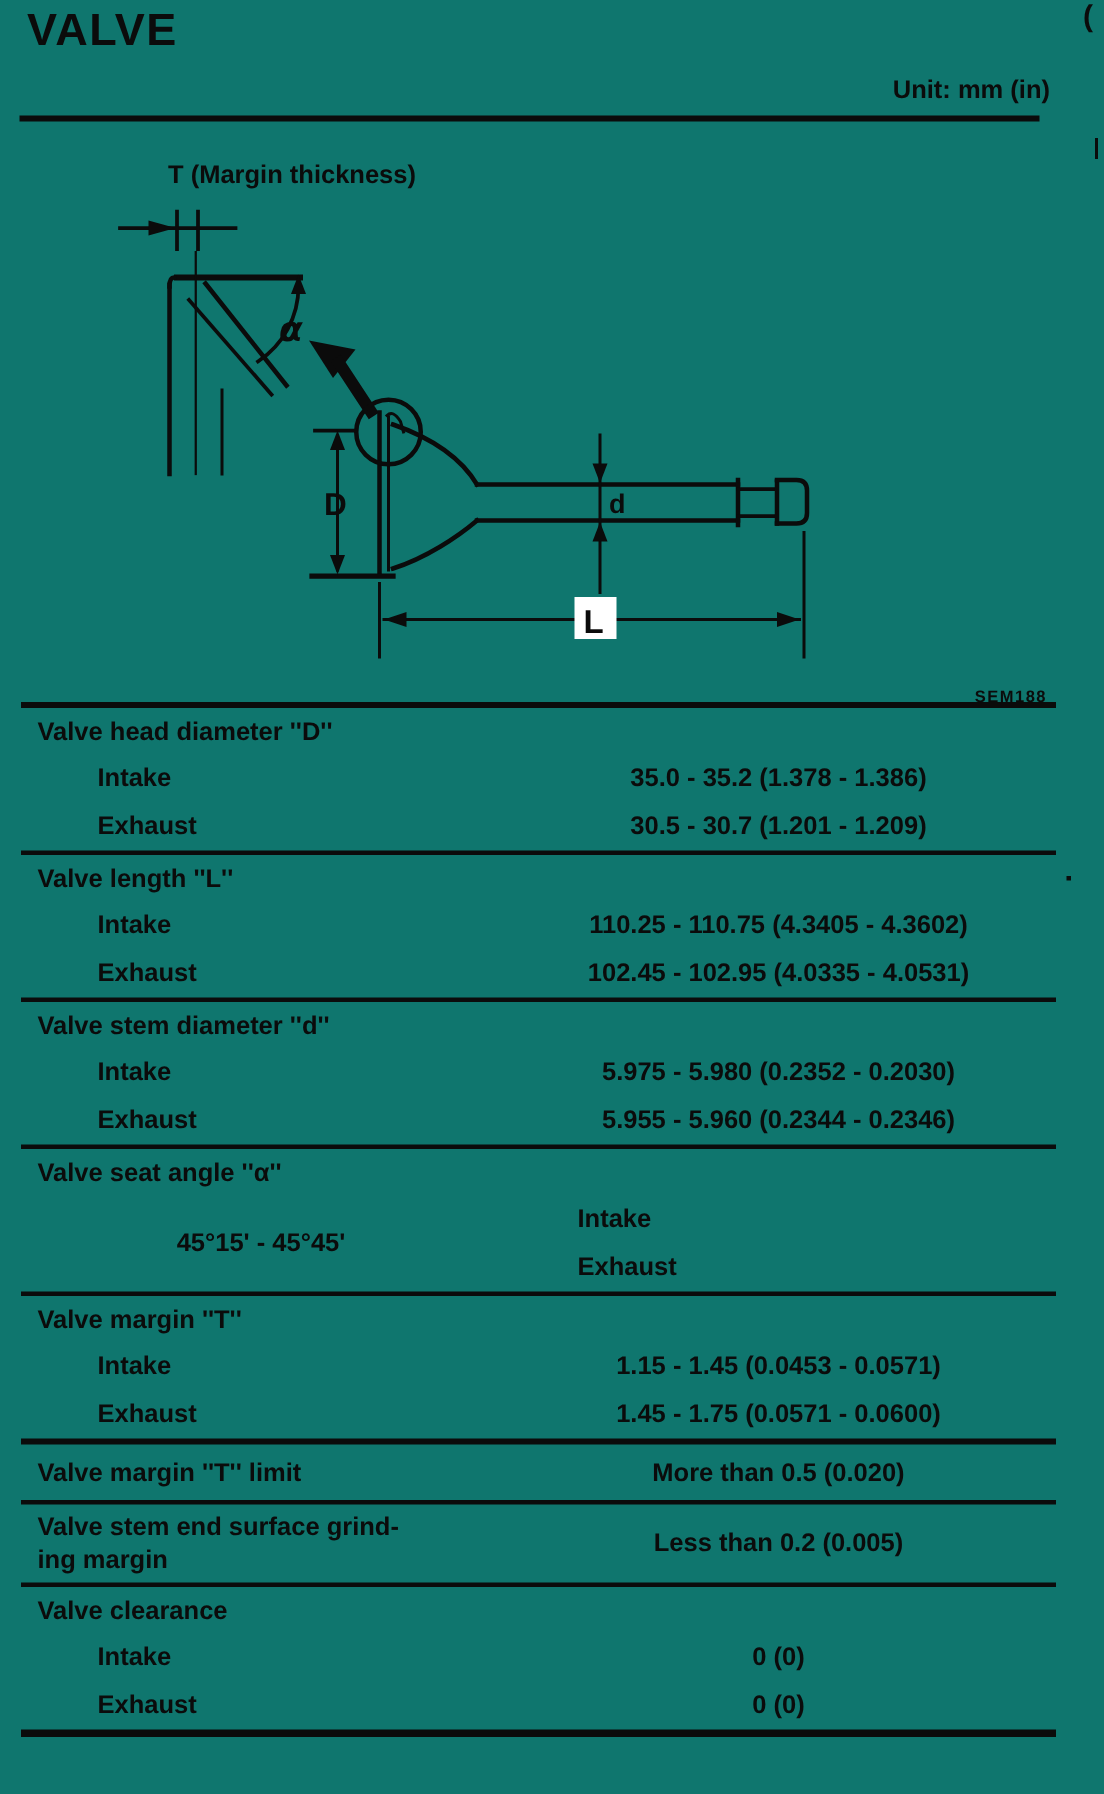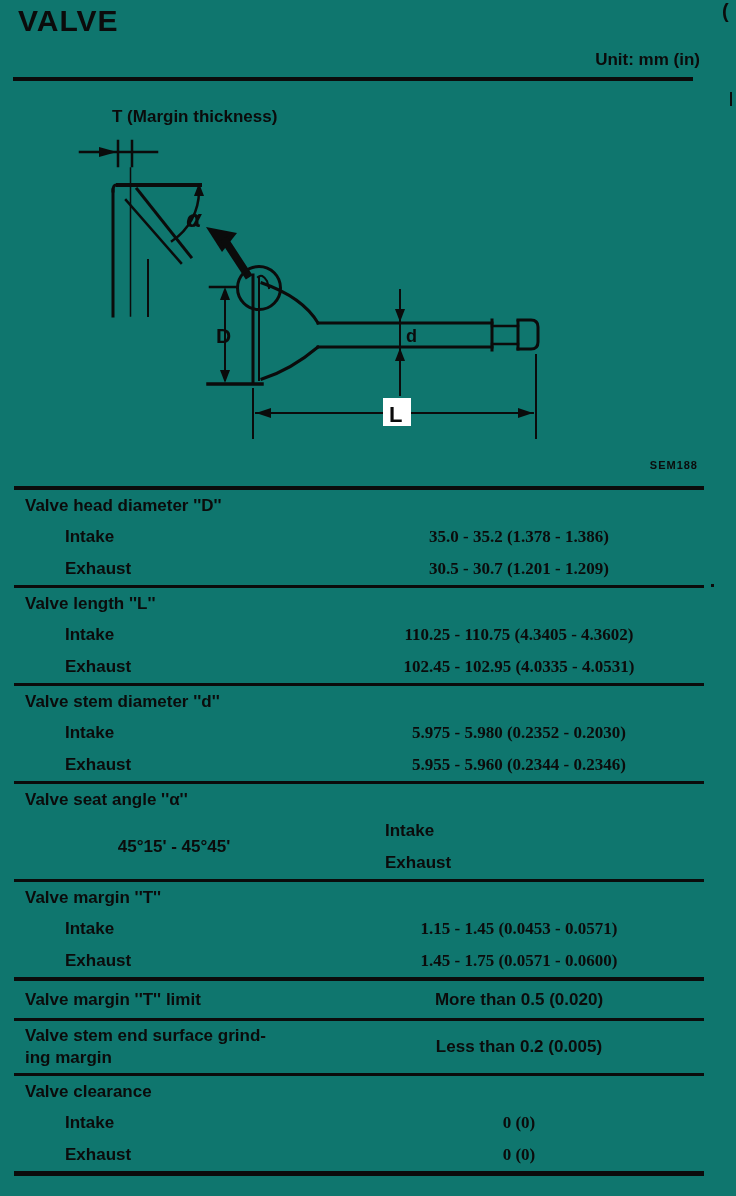--- a/index.html
+++ b/index.html
@@ -13,28 +13,28 @@
     letter-spacing:1px;
   }
   .unit{
     position:absolute;right:36px;top:50px;font-size:17px;font-weight:bold;
   }
   .rule-top{position:absolute;left:13px;top:77px;width:680px;height:4px;background:#0b0b0b;}
   .diagram{position:absolute;left:0;top:95px;}
   .figcode{
     position:absolute;right:38px;top:459px;font-size:11px;font-weight:bold;letter-spacing:1px;
   }
-  .spec-table{position:absolute;left:14px;top:486px;width:690px;font-size:17px;font-weight:bold;}
+  .spec-table{position:absolute;left:14px;top:468px;width:690px;font-size:17px;font-weight:bold;}
   .hr3{height:3px;background:#0b0b0b;}
   .hr4{height:4px;background:#0b0b0b;}
   .hr5{height:5px;background:#0b0b0b;}
   .grp-label{height:31px;line-height:31px;padding-left:11px;}
   .sub-row{display:flex;height:32px;align-items:center;}
   .sub-label{width:320px;padding-left:51px;box-sizing:border-box;}
-  .sub-value{flex:1;text-align:center;font-family:Liberation Serif, serif;}
+  .sub-value{flex:1;text-align:center;}
   .angle-grid{display:grid;grid-template-columns:320px 1fr;}
   .angle-grid .g-label{height:32px;line-height:32px;padding-left:51px;}
   .angle-grid .g-value{grid-row:1 / 3;align-self:center;text-align:center;}
   .limit-row{display:flex;align-items:center;}
   .limit-row .l-label{width:320px;padding-left:11px;box-sizing:border-box;line-height:22px;}
   .limit-row .l-value{flex:1;text-align:center;}
   .limit-h1{height:37px;}
   .limit-h2{height:52px;}
   .artifact{position:absolute;background:#0b0b0b;}
   .artifact-glyph{position:absolute;color:#0b0b0b;font-size:20px;font-weight:bold;}

